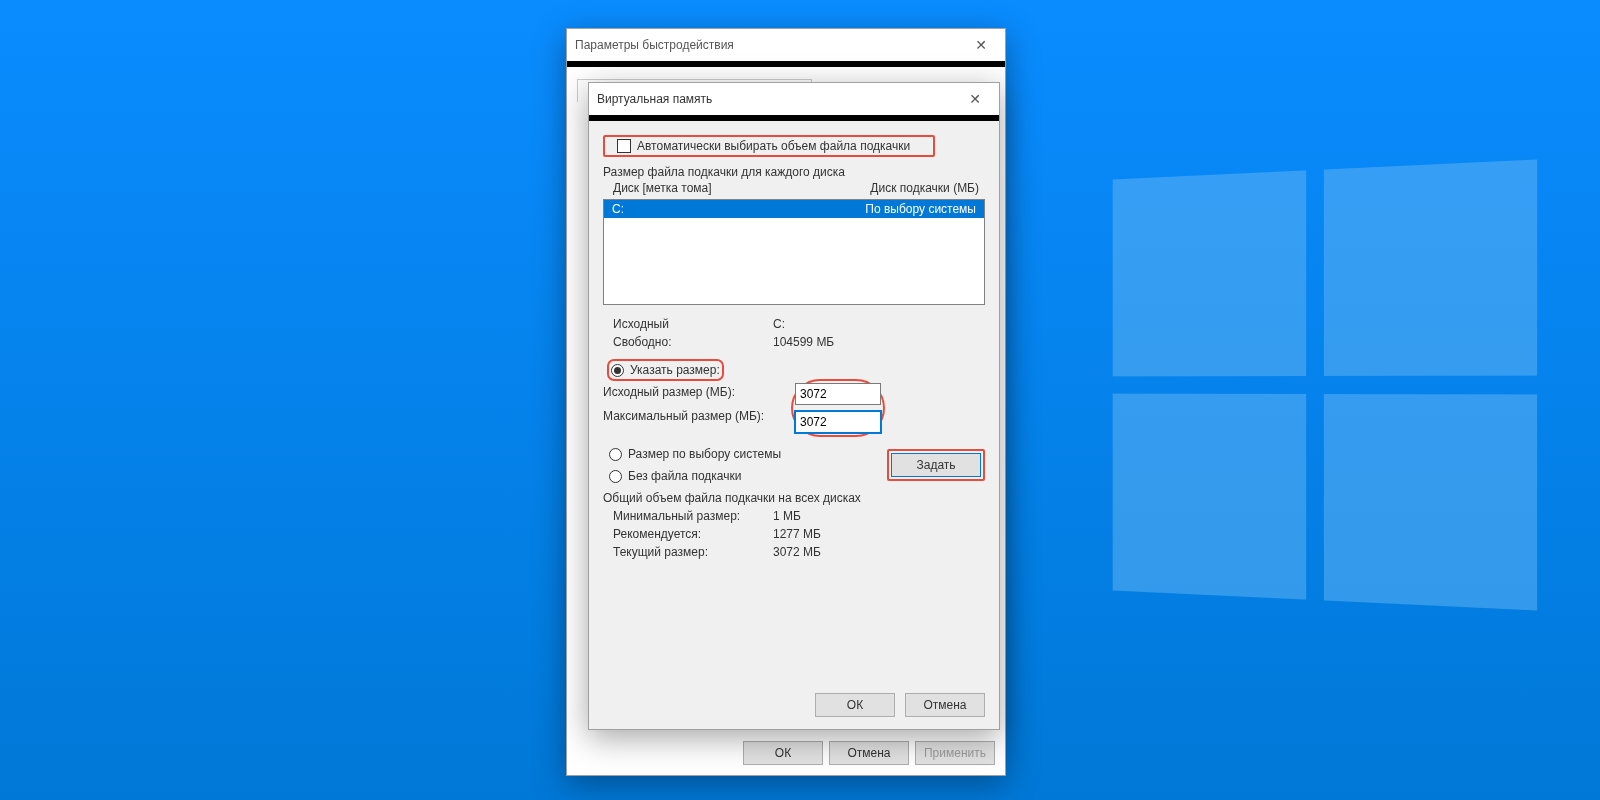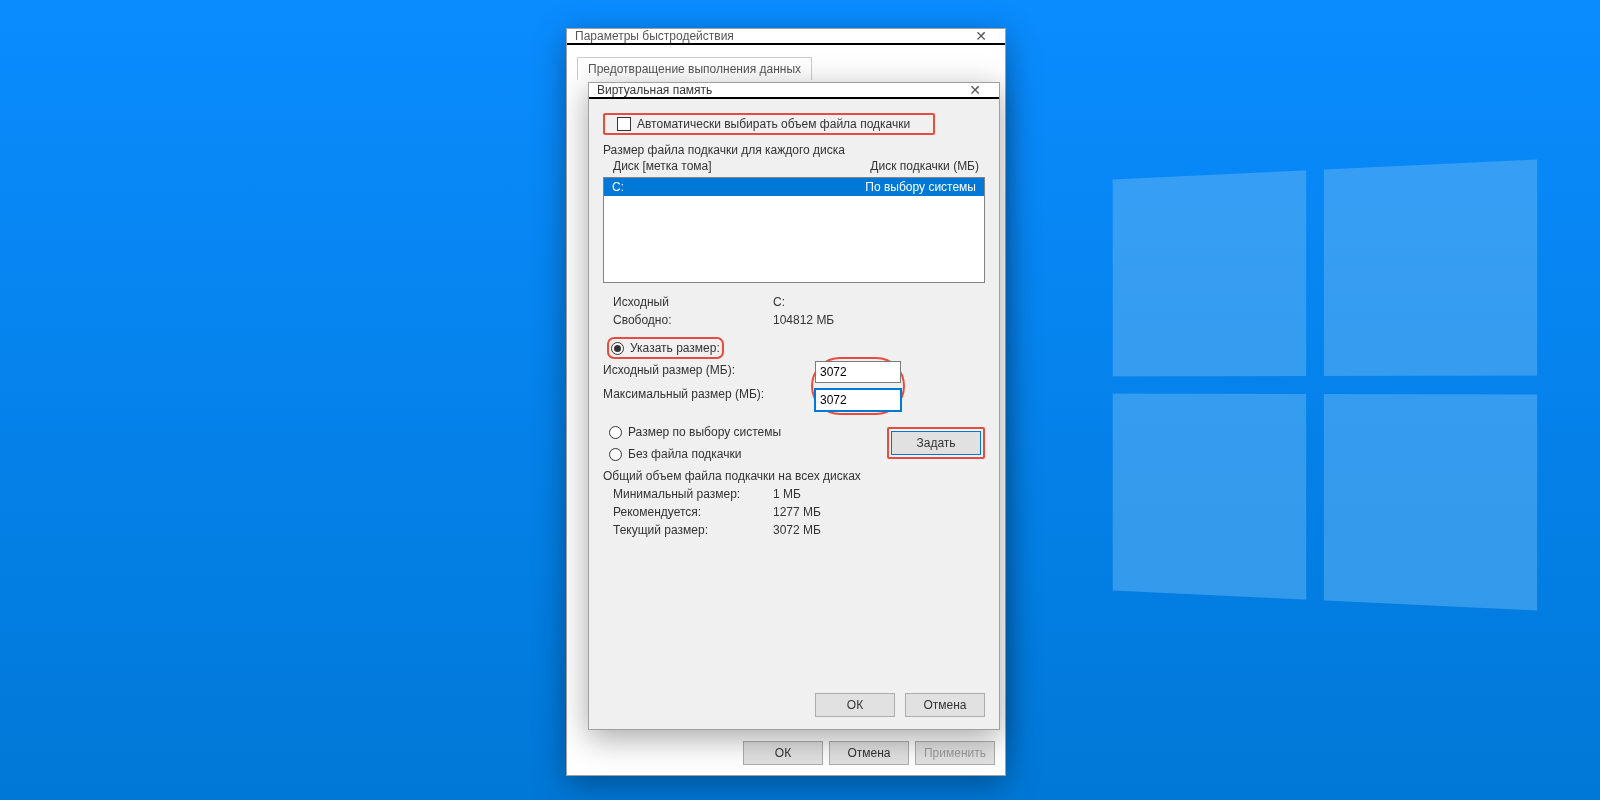--- a/index.html
+++ b/index.html
@@ -4,21 +4,21 @@
 <style>
   * { box-sizing: border-box; margin: 0; padding: 0; font-family: 'Segoe UI', Tahoma, sans-serif; font-size: 12px; }
   body { width: 1600px; height: 800px; overflow: hidden; background: linear-gradient(180deg, #0a8cff 0%, #0078d7 100%); position: relative; }
 
   
   .win-logo { position: absolute; top: 170px; left: 1100px; width: 430px; height: 430px; display: grid; grid-template-columns: 1fr 1fr; grid-template-rows: 1fr 1fr; gap: 18px; transform: perspective(800px) rotateY(-10deg); opacity: 0.55; }
   .win-logo div { background: #5ab0f2; }
 
   
   .win { position: absolute; background: #fff; border: 1px solid #a0a0a0; box-shadow: 0 8px 30px rgba(0,0,0,.35); }
-  .titlebar { height: 16px; display: flex; align-items: center; padding: 0 8px; border-bottom: 2px solid #000000; }
+  .titlebar { height: 38px; display: flex; align-items: center; padding: 0 8px; border-bottom: 6px solid #000000; }
   .titlebar .title { color: #555; font-size: 12px; flex: 1; }
   .titlebar .close { width: 32px; height: 100%; display: flex; align-items: center; justify-content: center; color: #555; font-size: 14px; cursor: pointer; }
 
   
   .parent-win { top: 28px; left: 566px; width: 440px; height: 748px; }
   .parent-body { padding: 12px 10px; color: #555; }
   .tab-strip { display: flex; gap: 4px; }
   .tab { padding: 4px 10px; border: 1px solid #ccc; border-bottom: none; background: #fff; color: #555; }
   .parent-footer { position: absolute; bottom: 10px; right: 10px; display: flex; gap: 6px; }
 
@@ -107,38 +107,38 @@
       <div class="drive-row">
         <span>C:</span>
         <span>По выбору системы</span>
       </div>
     </div>
 
     <div class="info-grid">
       <span>Исходный</span>
       <span>C:</span>
       <span>Свободно:</span>
-      <span>104812 МБ</span>
+      <span>104599 МБ</span>
     </div>
 
     <div style="margin-top:10px;">
       <span class="radio-row radio-hl red-hl">
         <span class="radio checked"></span>
         <span>Указать размер:</span>
       </span>
     </div>
 
     <div style="position:relative;">
       <div class="size-row">
         <label>Исходный размер (МБ):</label>
       </div>
       <div class="size-row" style="margin-top:10px;">
         <label>Максимальный размер (МБ):</label>
       </div>
-      <span class="input-hl red-hl" style="position:absolute; top:-6px; left:208px;border-radius:29px;">
+      <span class="input-hl red-hl" style="position:absolute; top:-6px; left:188px;border-radius:29px;">
         <input class="size-input" value="3072" style=""><br>
         <input class="size-input" style="margin-top: 6px; border-color: rgb(0, 120, 215); outline: rgb(0, 120, 215) solid 1px;" value="3072">
       </span>
     </div>
 
     <div class="set-row" style="margin-top:22px;">
       <div style="flex:1;">
         <div class="radio-row">
           <span class="radio"></span>
           <span>Размер по выбору системы</span>

